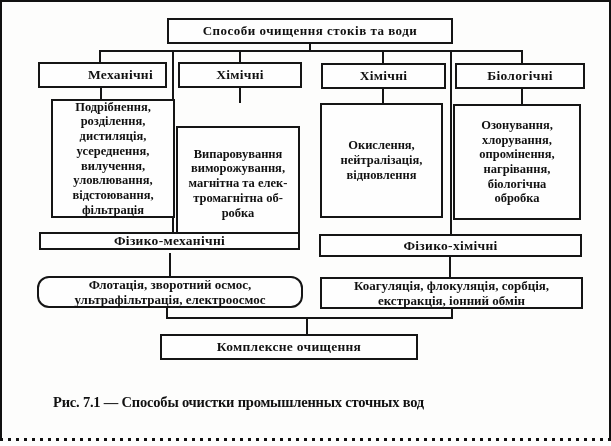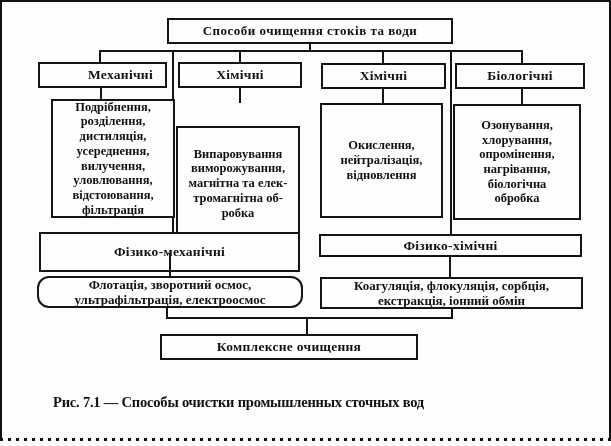--- a/index.html
+++ b/index.html
@@ -75,21 +75,21 @@
   <div class="box lines" style="left:453px;top:104px;width:128px;height:116px;">Озонування,
 хлорування,
 опромінення,
 нагрівання,
 біологічна
 обробка</div>
   <div class="box lines" style="left:320px;top:103px;width:123px;height:115px;">Окислення,
 нейтралізація,
 відновлення</div>
 
-  <div class="box hdr" style="left:39px;top:232px;width:261px;height:40px;">Фізико-механічні</div>
+  <div class="box hdr" style="left:39px;top:232px;width:261px;height:18px;">Фізико-механічні</div>
   <div class="box hdr" style="left:319px;top:234px;width:263px;height:23px;">Фізико-хімічні</div>
 
   <div class="conn" style="left:169px;top:253px;width:2px;height:23px;"></div>
   <div class="conn" style="left:449px;top:256px;width:2px;height:21px;"></div>
 
   <div class="box wide" style="left:37px;top:276px;width:266px;height:32px;border-radius:12px;">Флотація, зворотний осмос,
 ультрафільтрація, електроосмос</div>
   <div class="box wide" style="left:320px;top:277px;width:263px;height:32px;">Коагуляція, флокуляція,  сорбція,
 екстракція, іонний обмін</div>
 

